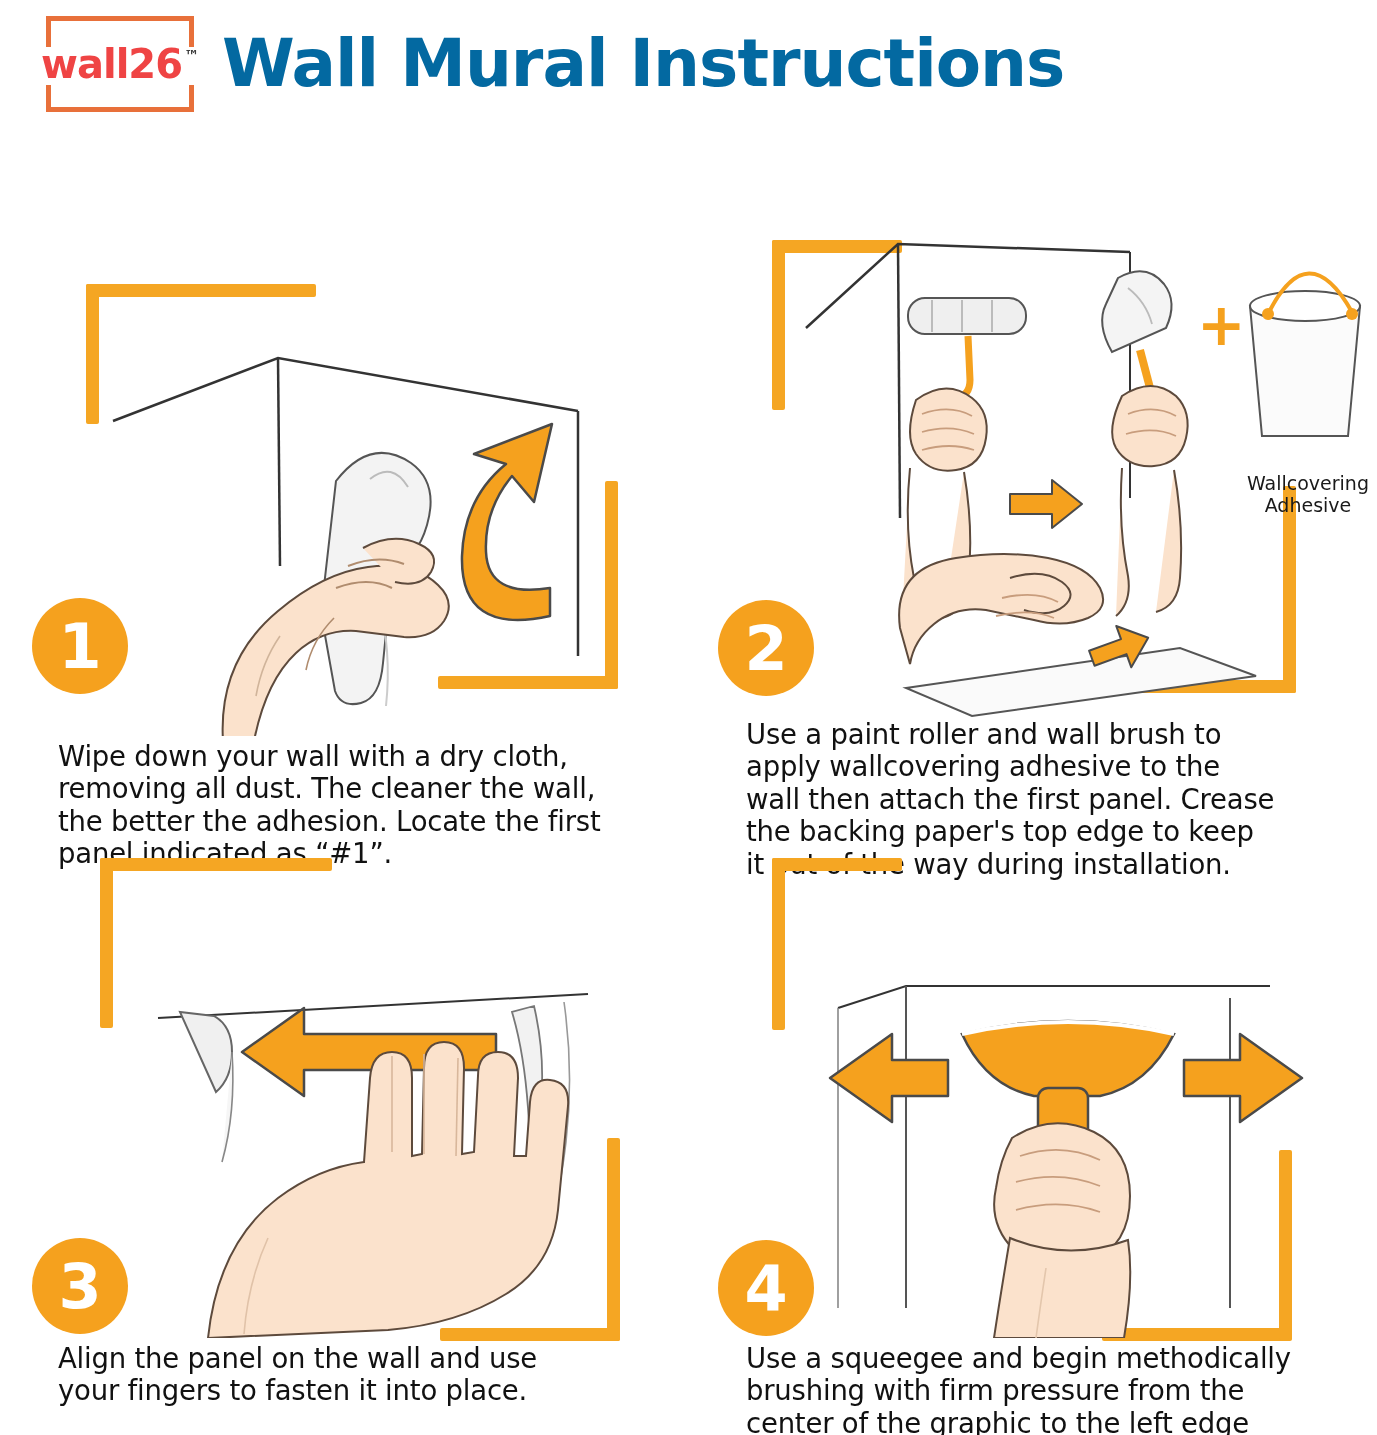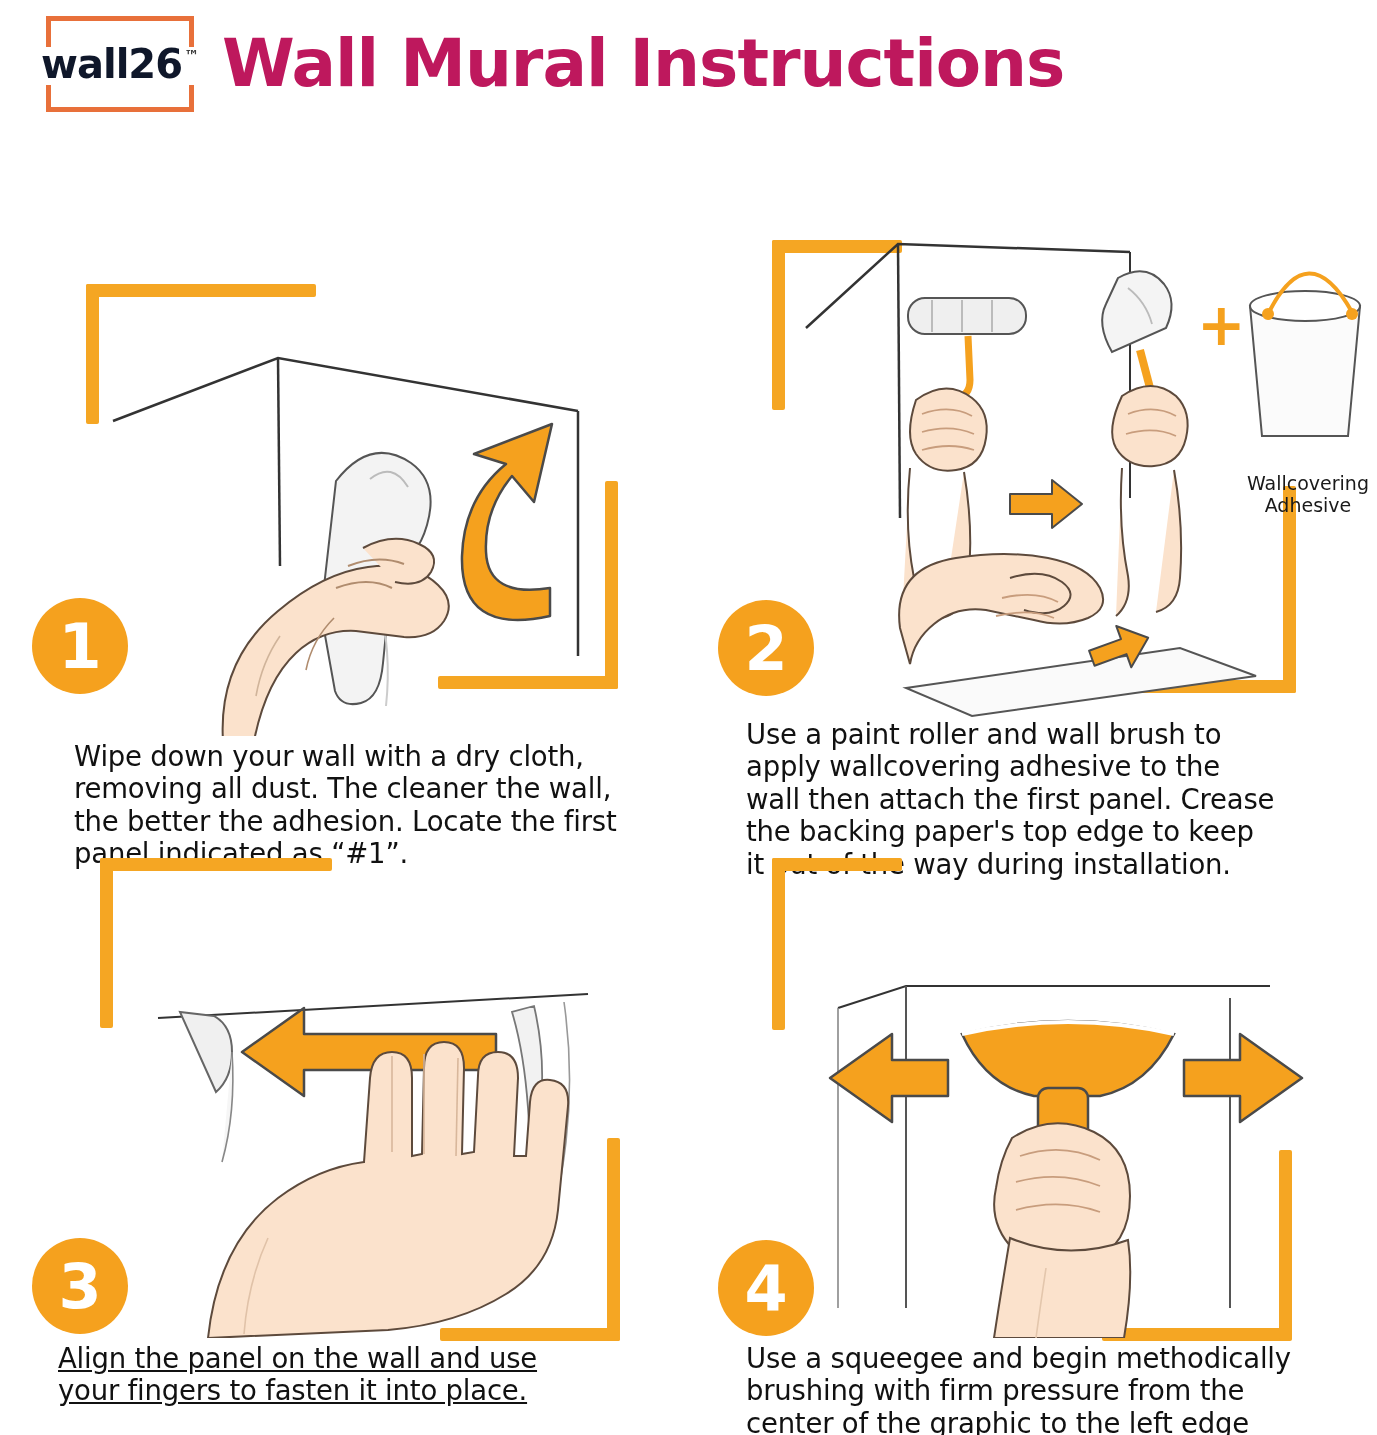--- a/index.html
+++ b/index.html
@@ -35,40 +35,40 @@
     left: -8px; right: -8px;
     top: 26px; bottom: 22px;
     background: #ffffff;
   }
   .logo-text {
     position: relative;
     font-family: "DejaVu Sans", sans-serif;
     font-size: 40px;
     font-weight: 700;
     letter-spacing: -1px;
-    color: #0f172a;
+    color: #ef4444;
     white-space: nowrap;
   }
   .logo-tm {
     position: relative;
     font-size: 15px;
     color: #3d3d3d;
     align-self: flex-start;
     margin-top: 26px;
     margin-left: 2px;
     font-weight: 600;
   }
   .page-title {
     font-size: 66px;
     font-weight: 700;
     letter-spacing: -1px;
     margin-left: 28px;
     line-height: 1;
     white-space: nowrap;
-    color: #be185d;
+    color: #0369a1;
   }
 
   
   .steps {
     position: relative;
     width: 1377px;
   }
   .step {
     position: absolute;
     width: 660px;
@@ -157,21 +157,21 @@
         <path d="M330 330 q30 -12 56 -2" fill="none" stroke="#b08c6e" stroke-width="2"></path>
         <path d="M318 352 q32 -12 56 0" fill="none" stroke="#b08c6e" stroke-width="2"></path>
         <path d="M316 382 q-22 22 -28 52" fill="none" stroke="#b08c6e" stroke-width="1.6"></path>
         <path d="M262 400 q-18 26 -24 60" fill="none" stroke="#d0b49a" stroke-width="1.6"></path>
 
         <path d="M468 300 q90 -20 88 60 q-2 58 -44 92 l32 10 l-78 30 l18 -78 l22 26 q28 -34 26 -76 q-2 -46 -64 -36 z" fill="#F5A11E" stroke="#4a4a4a" stroke-width="2.5" stroke-linejoin="round" transform="rotate(180 500 340)"></path>
       </svg>
 
       <div class="num-circle" style="left:14px; top:362px;">1</div>
     </div>
-    <div class="step-text" style="margin-left:56px; margin-top:4px;">Wipe down your wall with a dry cloth,
+    <div class="step-text" style="margin-left:40px; margin-top:4px;">Wipe down your wall with a dry cloth,
 removing all dust. The cleaner the wall,
 the better the adhesion. Locate the first
 panel indicated as “#1”.</div>
   </div>
 
   <div class="step" style="left:710px; top:100px;">
     <div class="step-art">
       <div class="bracket br-h" style="left:62px; top:22px; width:130px;"></div>
       <div class="bracket br-v" style="left:62px; top:22px; height:170px;"></div>
       <div class="bracket br-h" style="left:400px; top:462px; width:186px;"></div>
@@ -259,21 +259,21 @@
 
         <path d="M190 500 q10 -94 70 -140 q40 -30 86 -36 l6 -84 q2 -26 22 -26 q20 0 20 26 l0 78 l10 -2 l2 -86 q0 -26 20 -26 q20 0 20 26 l-2 86 l12 -2 l4 -76 q0 -24 20 -24 q20 0 20 26 l-4 78 l12 0 l4 -54 q2 -24 20 -22 q20 2 18 26 l-10 104 q-6 56 -52 84 q-48 30 -118 36 z" fill="#fbe2cc" stroke="#5d4a3c" stroke-width="2"></path>
         <path d="M374 218 l0 96" fill="none" stroke="#d8b79b" stroke-width="1.6"></path>
         <path d="M406 216 l0 100" fill="none" stroke="#d8b79b" stroke-width="1.6"></path>
         <path d="M440 220 l-2 98" fill="none" stroke="#d8b79b" stroke-width="1.6"></path>
         <path d="M250 400 q-20 44 -24 96" fill="none" stroke="#e0c2a8" stroke-width="1.6"></path>
       </svg>
 
       <div class="num-circle" style="left:14px; top:400px;">3</div>
     </div>
-    <div class="step-text" style="margin-left:40px; margin-top:4px;text-decoration:underline;">Align the panel on the wall and use
+    <div class="step-text" style="margin-left:40px; margin-top:4px;">Align the panel on the wall and use
 your fingers to fasten it into place.</div>
   </div>
 
   <div class="step" style="left:710px; top:720px;">
     <div class="step-art">
       <div class="bracket br-h" style="left:62px; top:20px; width:130px;"></div>
       <div class="bracket br-v" style="left:62px; top:20px; height:172px;"></div>
       <div class="bracket br-h" style="left:392px; top:490px; width:190px;"></div>
       <div class="bracket br-v" style="left:569px; top:312px; height:190px;"></div>
 

